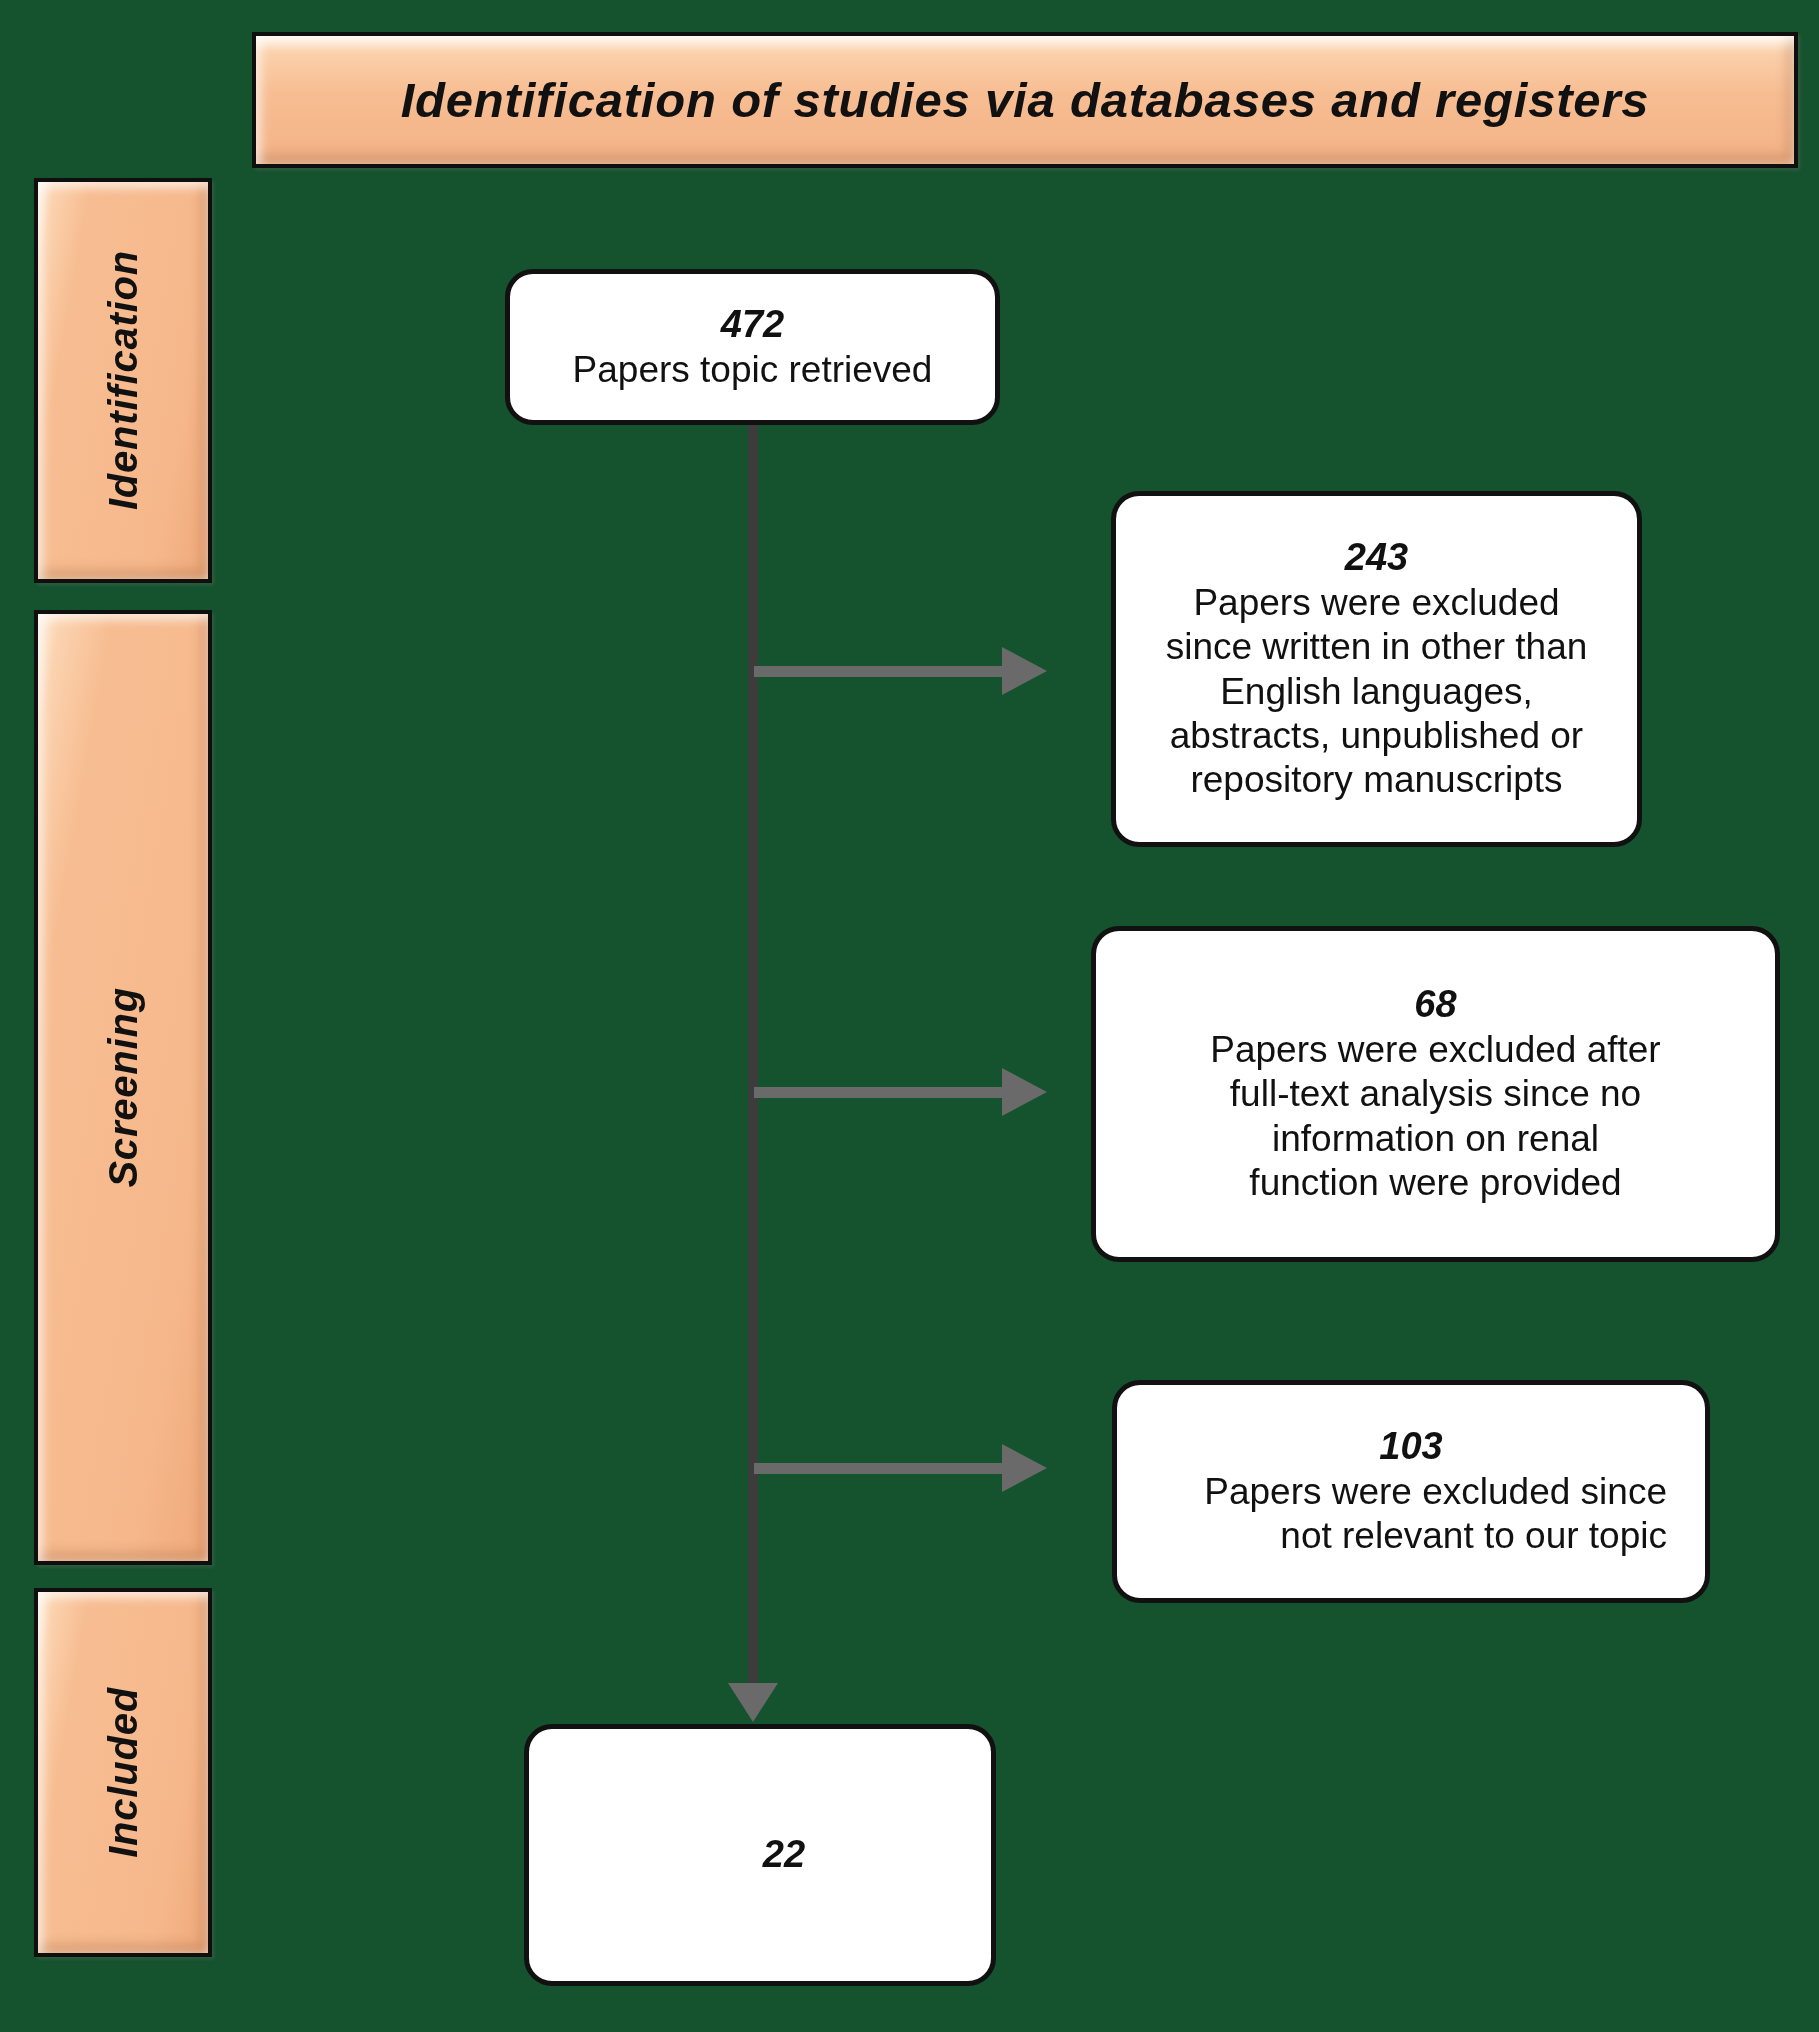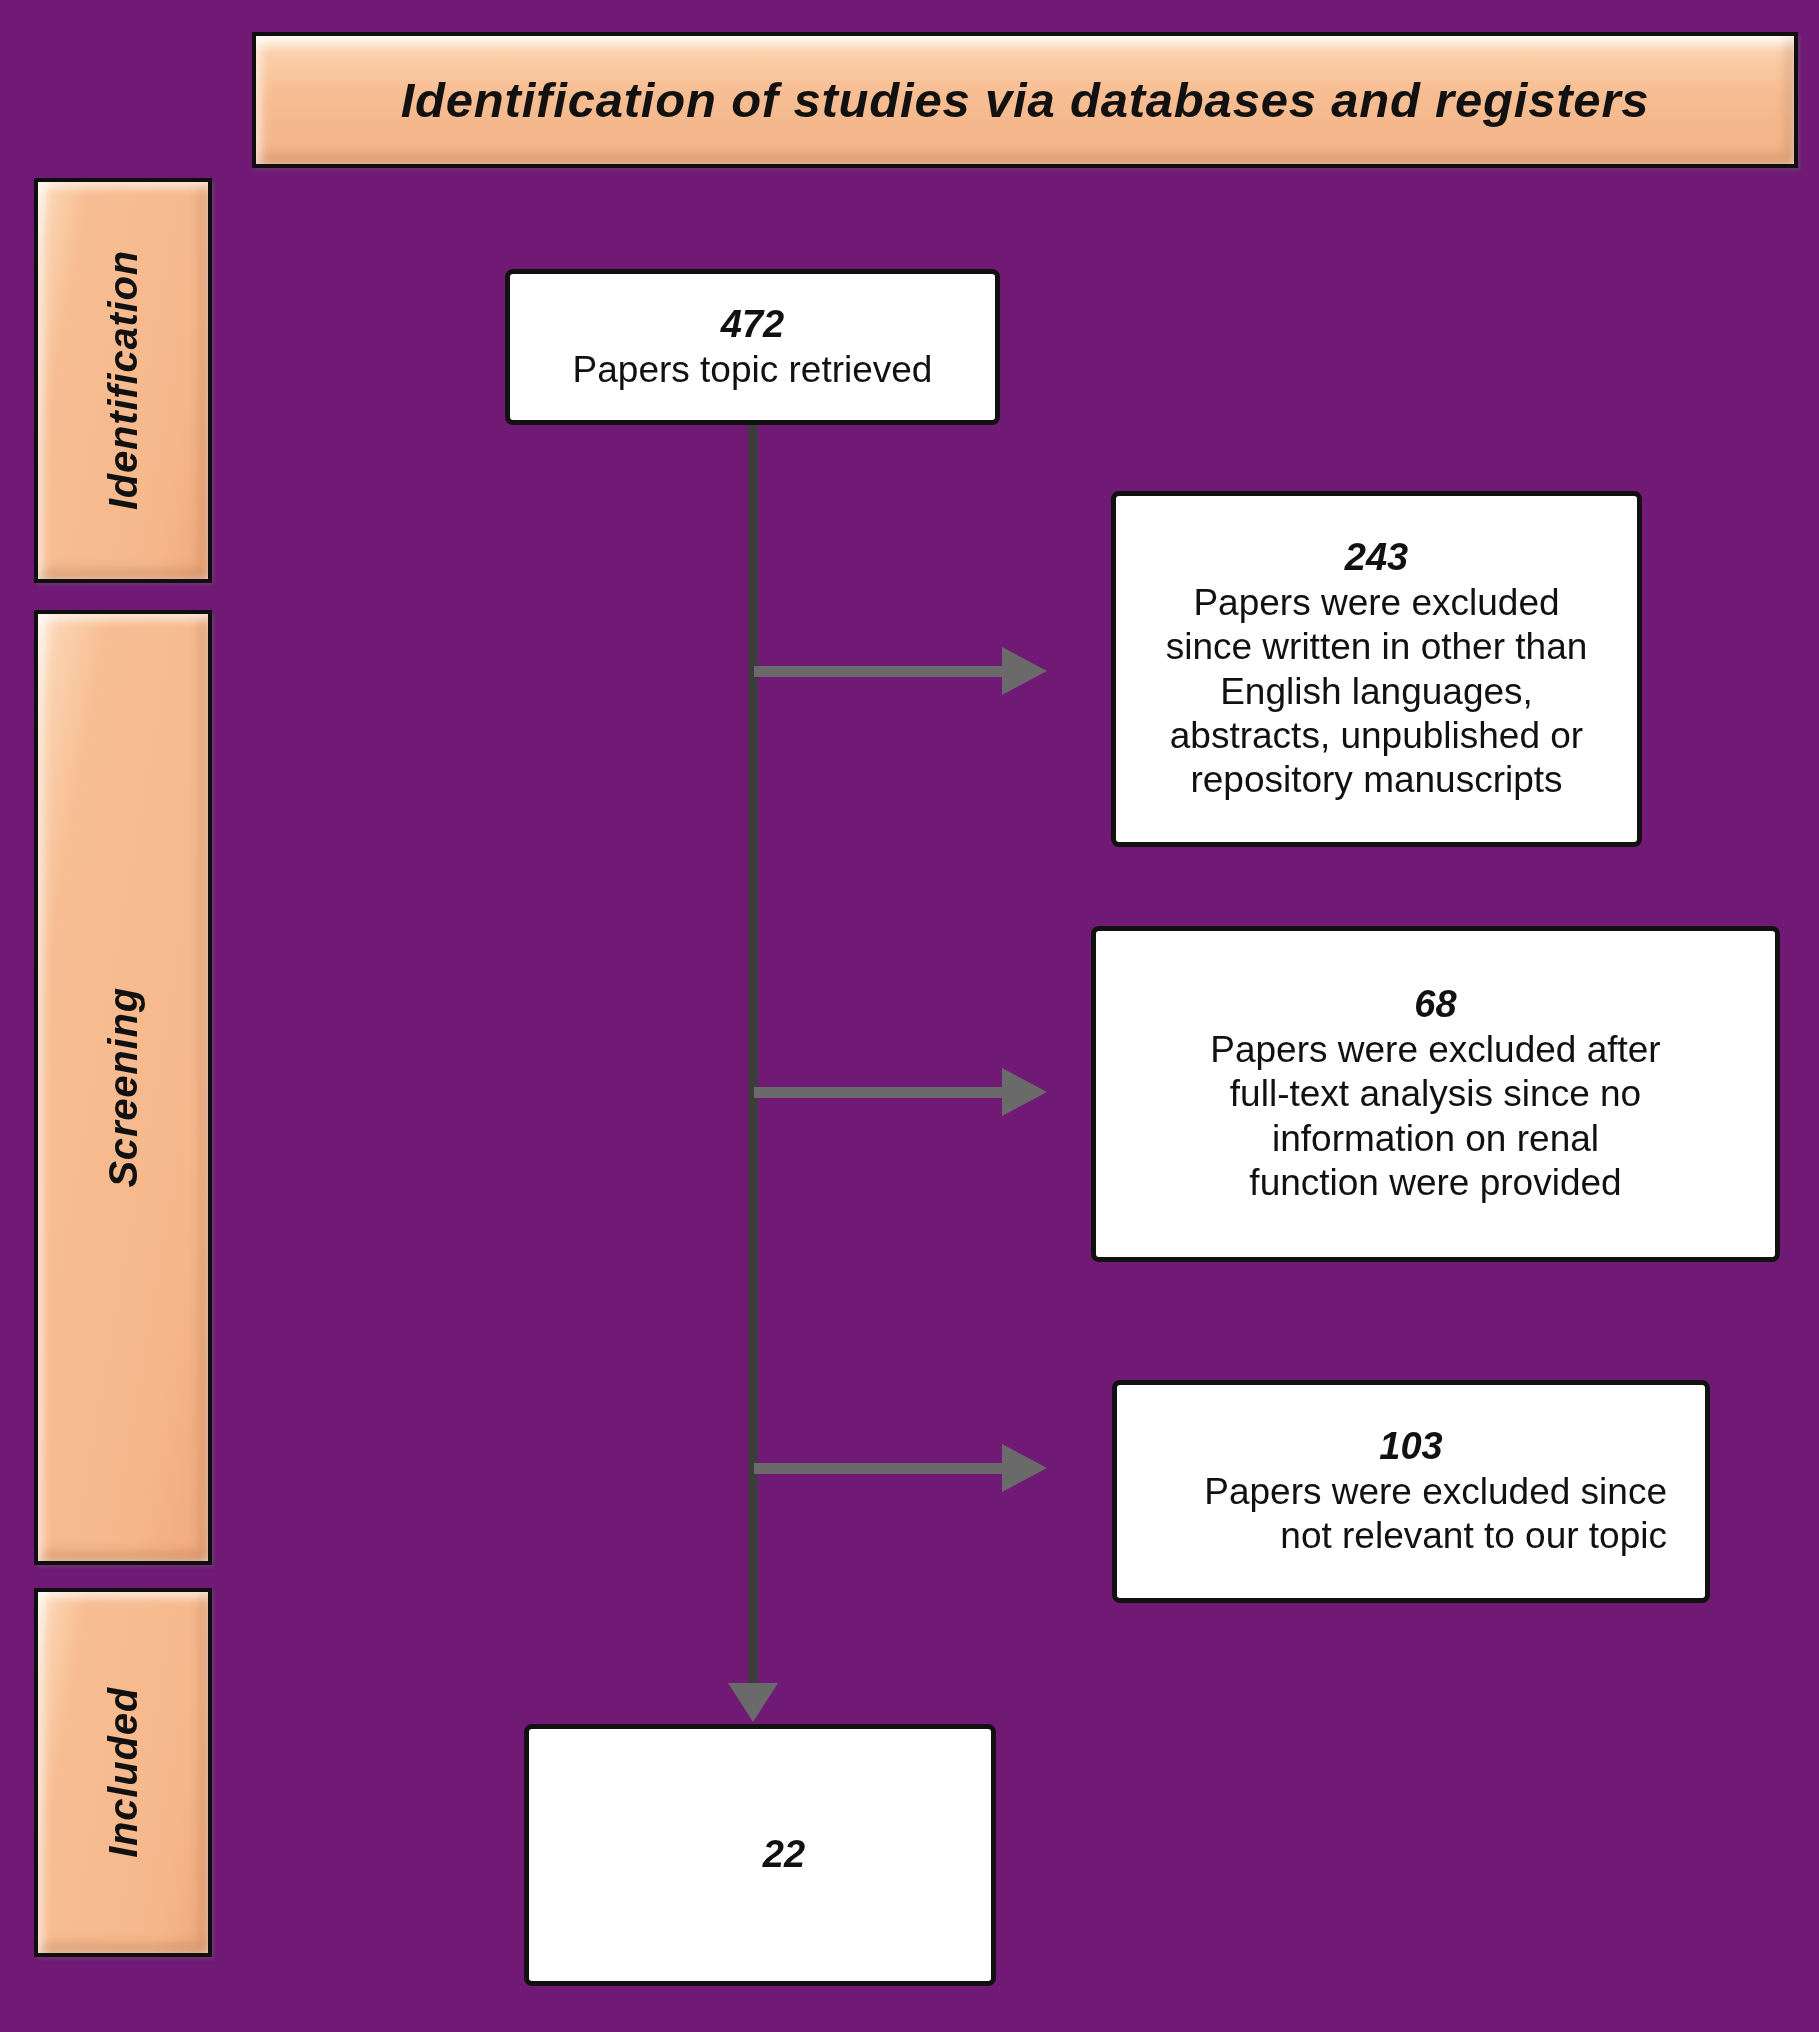--- a/index.html
+++ b/index.html
@@ -1,20 +1,20 @@
 <!DOCTYPE html>
 <html style="font-size:13.4px"><head>
 <meta charset="utf-8">
 <style>
   html, body { margin: 0; padding: 0; background: #ffffff; }
   #canvas {
     position: relative;
     width: 1819px;
     height: 2032px;
-    background: #701a75;
+    background: #14532d;
     font-family: "Liberation Sans", sans-serif;
     color: #111111;
     overflow: hidden;
   }
 
   
   .peach {
     background: linear-gradient(100deg, #fff0e0 0%, #fbd3b0 7%, #f7bd92 22%, #f6b88b 75%, #efa97b 100%);
     border: 4.2px solid #0f0f0f;
     box-shadow:
@@ -53,21 +53,21 @@
   }
   #stage-identification { top: 178px;  height: 405px; }
   #stage-screening      { top: 610px;  height: 955px; }
   #stage-included       { top: 1588px; height: 369px; }
 
   
   .node {
     position: absolute;
     background: #ffffff;
     border: 5.9px solid #111111;
-    border-radius: 8px;
+    border-radius: 28px;
     box-sizing: border-box;
     display: flex;
     flex-direction: column;
     align-items: center;
     justify-content: center;
     text-align: center;
   }
   .node .count {
     font-style: italic;
     font-weight: bold;

